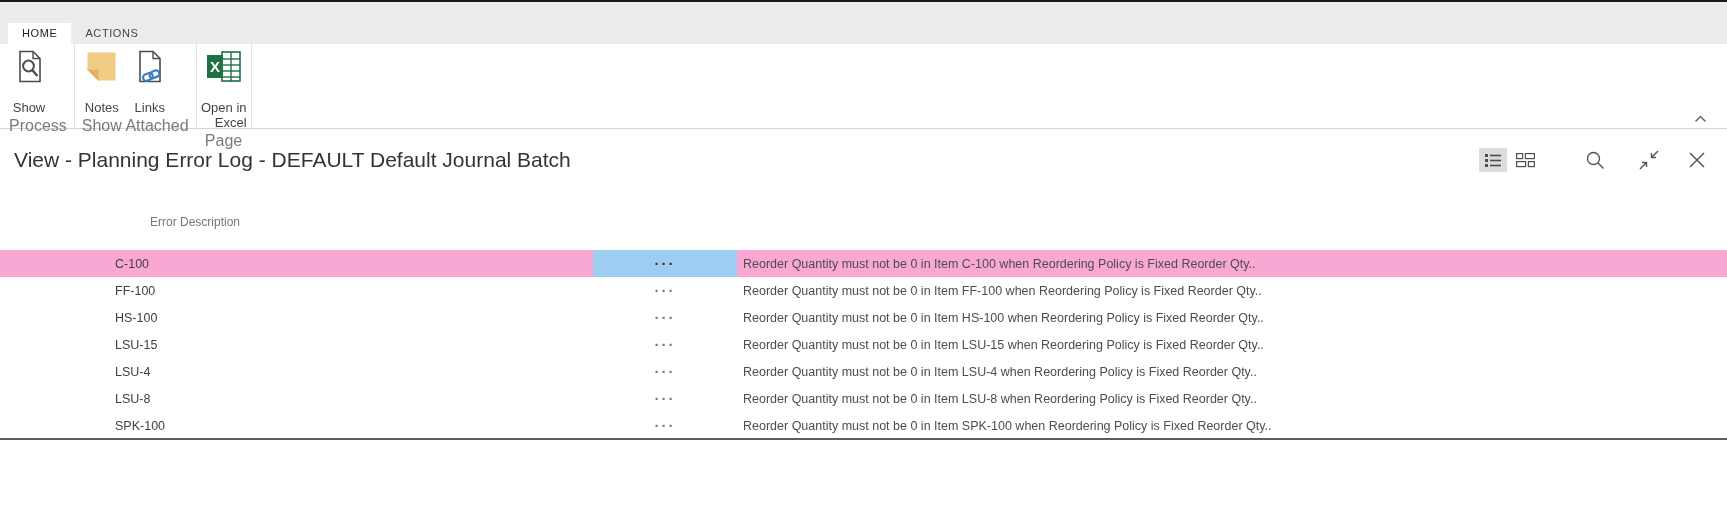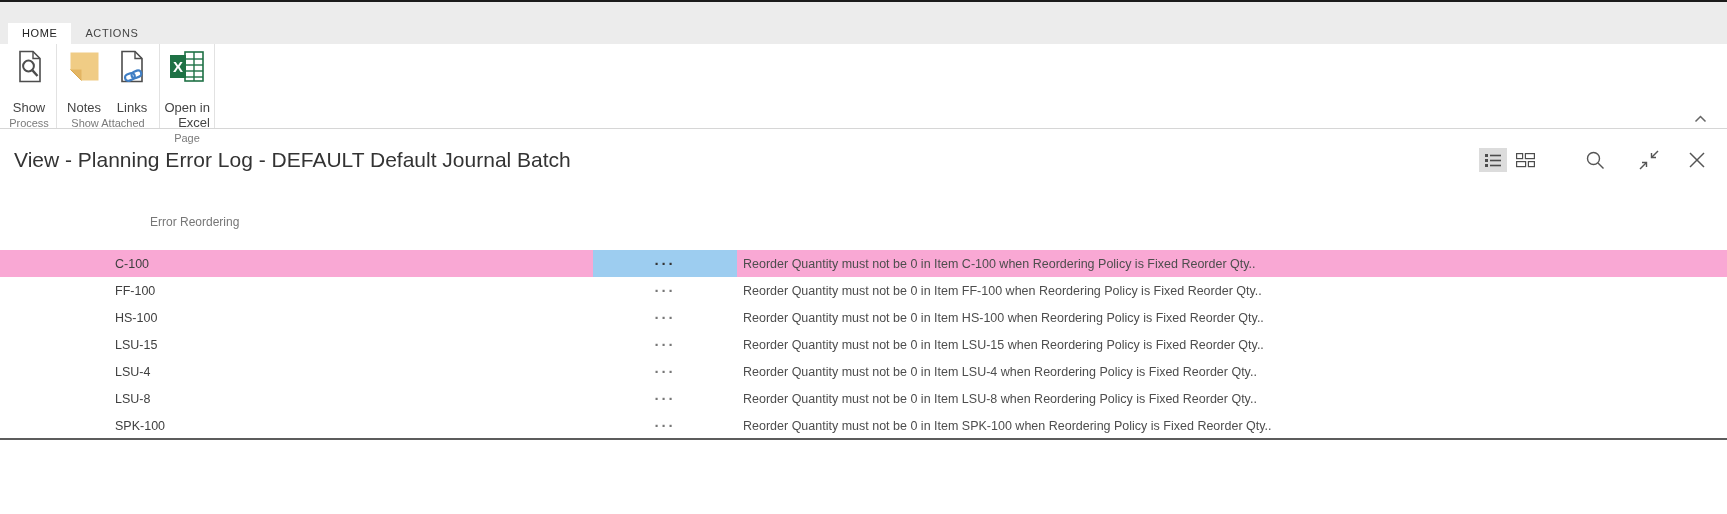--- a/index.html
+++ b/index.html
@@ -20,21 +20,21 @@
   }
   .tab.active { background:#fff; color:#222; }
 
   
   .ribbon { background:#fff; height:85px; border-bottom:1px solid #d6d6d6; display:flex; position:relative; padding-left:2px; }
   .ribbon-group { display:flex; flex-direction:column; border-right:1px solid #e2e2e2; padding:0 3px; }
   .group-buttons { display:flex; flex:1; align-items:flex-start; padding-top:5px; }
   .ribbon-btn { display:flex; flex-direction:column; align-items:center; width:46px; margin:0 1px; cursor:pointer; }
   .ribbon-btn .bicon { height:35px; display:flex; align-items:center; justify-content:center; }
   .ribbon-btn .blbl { font-size:13px; color:#444; text-align:right; line-height:1.15; margin-top:17px; }
-  .group-label { text-align:center; font-size:11px; color:#7a7a7a; padding:1px 4px 4px; white-space:nowrap; }
+  .group-label { text-align:center; font-size:16px; color:#7a7a7a; padding:1px 4px 4px; white-space:nowrap; }
   .ribbon-collapse { position:absolute; right:20px; bottom:5px; cursor:pointer; }
 
   
   .title-row { display:flex; align-items:center; padding:20px 18px 12px 14px; height:54px; }
   .page-title { font-size:21px; color:#333; white-space:nowrap; }
   .title-spacer { flex:1; }
   .view-controls { display:flex; align-items:center; }
   .icon-btn { display:flex; align-items:center; justify-content:center; cursor:pointer; }
   .btn-list { width:28px; height:24px; background:#dcdcdc; }
   .btn-grid { width:24px; height:24px; margin-left:6px; }
@@ -200,21 +200,21 @@
           <line x1="2" y1="2" x2="16" y2="16" stroke="#555" stroke-width="1.5"></line>
           <line x1="16" y1="2" x2="2" y2="16" stroke="#555" stroke-width="1.5"></line>
         </svg>
       </span>
     </span>
   </div>
 
   <div class="grid">
     <div class="grid-header">
       <div class="h-assist"></div>
-      <div class="h-desc">Error Reordering</div>
+      <div class="h-desc">Error Description</div>
     </div>
 
     <div class="row selected">
       <div class="cell item">C-100</div>
       <div class="cell assist">···</div>
       <div class="cell desc">Reorder Quantity must not be 0 in Item C-100 when Reordering Policy is Fixed Reorder Qty..</div>
     </div>
     <div class="row">
       <div class="cell item">FF-100</div>
       <div class="cell assist">···</div>

